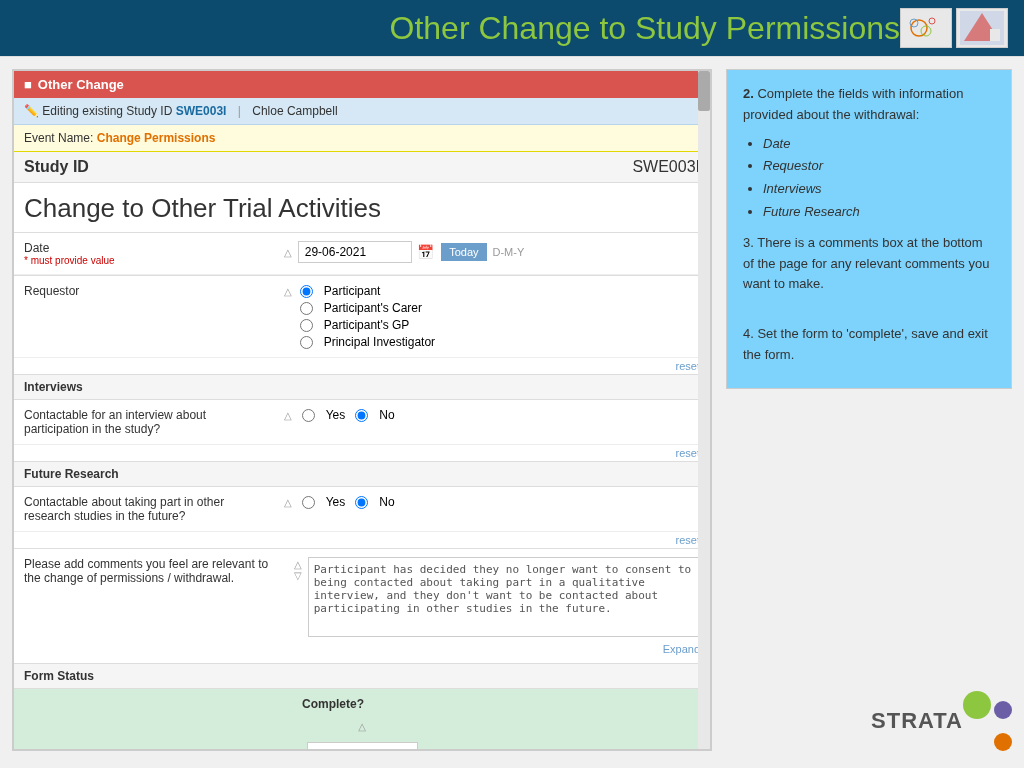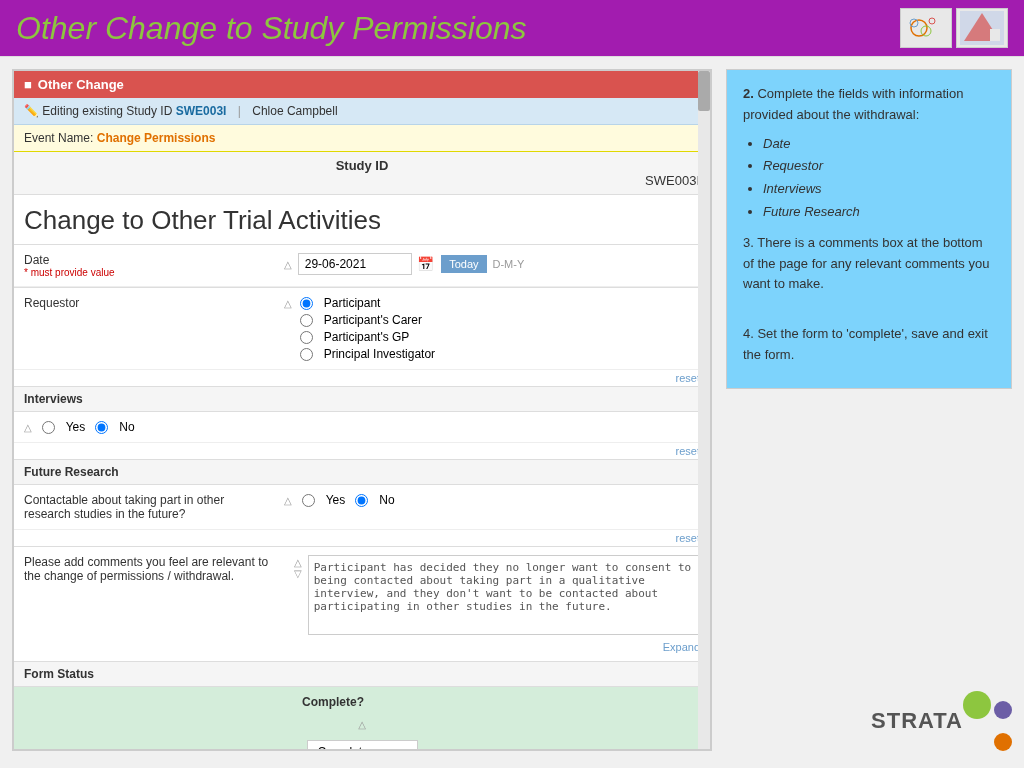--- a/index.html
+++ b/index.html
@@ -1,26 +1,25 @@
 <!DOCTYPE html>
 <html><head>
   <meta charset="utf-8">
   <style>
     * { box-sizing: border-box; margin: 0; padding: 0; }
     body { font-family: Arial, sans-serif; background: #f0f0f0; width: 1024px; height: 768px; overflow: hidden; }
 
     
     .page-header {
-      background: #a21caf;
+      background: #0c4a6e;
       padding: 8px 16px;
       display: flex;
       align-items: center;
-      justify-content: space-between;
-      border-bottom: 1px solid #ddd;
-      font-style: italic;
+      justify-content: flex-end;
+      border-bottom: 1px solid #ddd;
     }
     .page-title {
       font-size: 32px;
       color: #8dc63f;
       font-weight: normal;
     }
     .header-logos {
       display: flex;
       gap: 4px;
     }
@@ -82,24 +81,23 @@
       color: #333;
     }
     .event-bar strong { color: #e07000; }
 
     .study-id-row {
       display: flex;
       align-items: center;
       padding: 6px 10px;
       background: #f5f5f5;
       border-bottom: 1px solid #ddd;
-      font-size: 13px;
+      font-size: 16px;
       font-weight: bold;
       color: #333;
-      flex-direction: column;
     }
     .study-id-value {
       margin-left: auto;
       font-weight: normal;
     }
 
     .form-title-section {
       padding: 10px 10px 8px;
       border-bottom: 1px solid #ddd;
     }
@@ -487,20 +485,21 @@
               </div>
             </div>
           </div>
         </div>
         <div class="reset-link">reset</div>
       </div>
 
       <div class="form-section">
         <div class="section-label-row">Interviews</div>
         <div class="form-row">
+          <div class="form-label">Contactable for an interview about participation in the study?</div>
           <div class="form-control-area">
             <div class="yesno-row">
               <span style="color:#999;font-size:10px;">△</span>
               <label class="radio-option">
                 <input type="radio" name="interviews" style="">
                 <span>Yes</span>
               </label>
               <label class="radio-option">
                 <input type="radio" name="interviews" checked="" style="">
                 <span>No</span>

